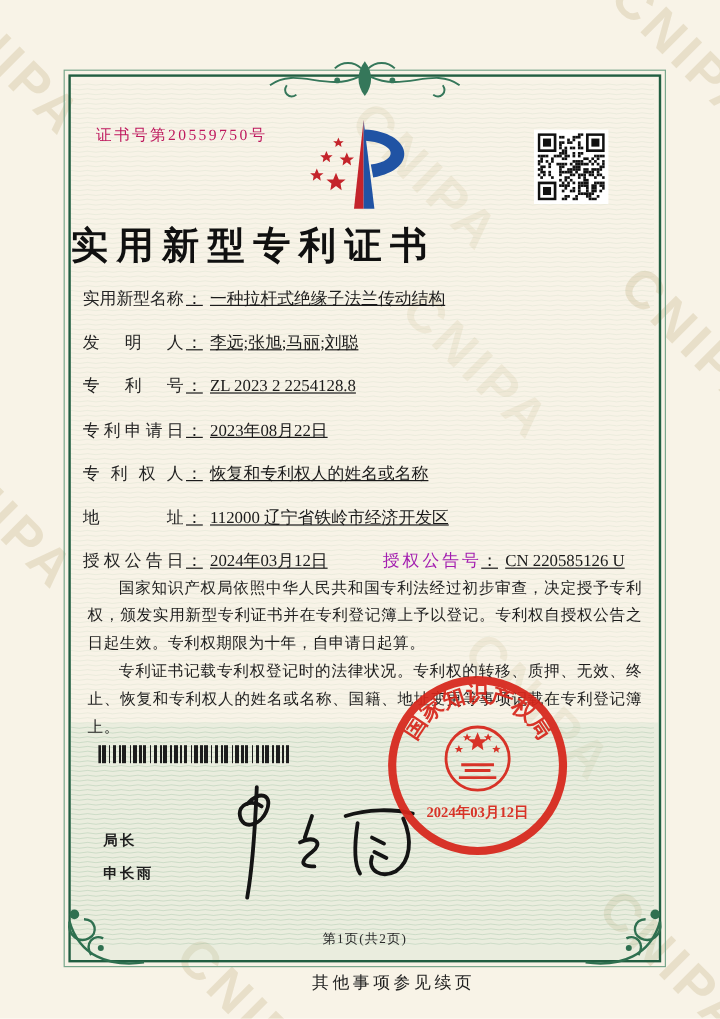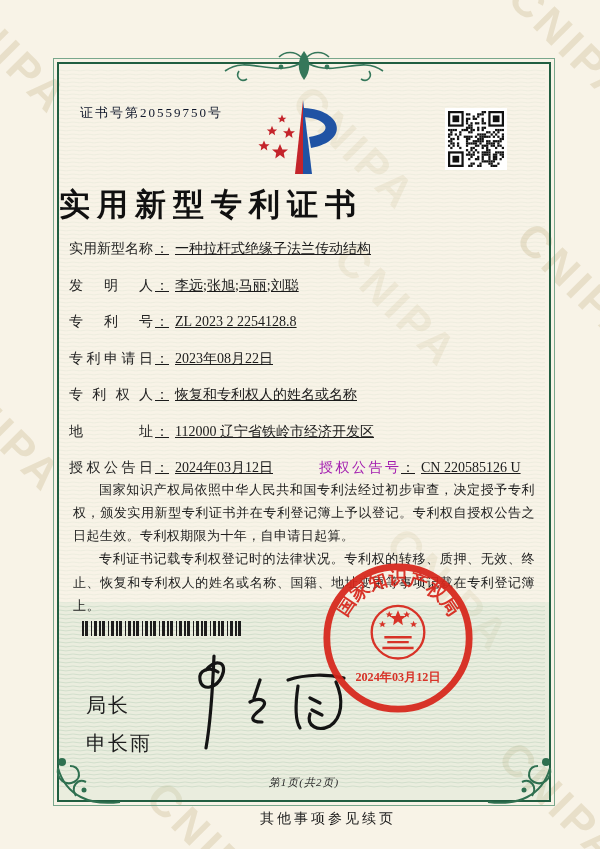--- a/index.html
+++ b/index.html
@@ -7,46 +7,46 @@
         font-family:"Liberation Serif",serif;color:#1c1c1c;}
   .wm{position:absolute;font-family:"Liberation Sans",sans-serif;font-weight:bold;
       font-size:44px;letter-spacing:4px;color:#e8dfc9;transform:rotate(45deg);
       transform-origin:left top;z-index:0;user-select:none;}
   .wm.faint{color:#efe8d6;}
   .frame{position:absolute;left:57px;top:62px;width:490px;height:736px;
          border:2.5px solid #215e41;outline:1px solid #79a78c;outline-offset:3px;z-index:1;}
   #waves{position:absolute;left:0;top:0;z-index:0;}
   .green-band{position:absolute;left:0;right:0;top:538px;bottom:0;
               background:rgba(198,222,200,0.28);z-index:0;}
-  .cert-no{position:absolute;left:21px;top:40px;font-size:13px;letter-spacing:2px;color:#0f172a;z-index:2;}
+  .cert-no{position:absolute;left:21px;top:40px;font-size:13px;letter-spacing:2px;color:#be185d;z-index:2;}
   .logo{position:absolute;left:186px;top:32px;width:120px;height:84px;z-index:2;}
   .qr{position:absolute;left:386px;top:44px;width:56px;height:56px;z-index:2;background:#fff;padding:3px;}
   .title{position:absolute;left:0;top:120px;width:100%;text-align:left;font-size:31px;
          font-weight:bold;letter-spacing:7px;color:#101010;z-index:2;}
   .fields{position:absolute;left:10px;top:176px;width:470px;z-index:2;}
   .f-row{height:36.5px;font-size:14px;white-space:nowrap;text-decoration:underline;}
   .f-label{display:inline-block;width:84px;text-align:justify;text-align-last:justify;color:#242424;}
   .f-colon{margin:0 6px 0 2px;}
   .f-value{color:#1a1a1a;}
   .f-value2-label{display:inline-block;width:80px;margin-left:46px;text-align:justify;
                   text-align-last:justify;color:#a21caf;}
   .paras{position:absolute;left:14px;top:414px;width:462px;z-index:2;font-size:13px;
          line-height:1.78;color:#1d1d1d;text-align:justify;letter-spacing:0.4px;font-family:Liberation Serif, serif;}
   .paras p{margin:0;text-indent:2em;}
   .barcode{position:absolute;left:23px;top:557px;width:162px;height:15px;z-index:2;
     background:repeating-linear-gradient(90deg,#1d1d1d 0 2px,transparent 2px 3px,
       #1d1d1d 3px 6px,transparent 6px 9px,#1d1d1d 9px 10px,transparent 10px 12px,
       #1d1d1d 12px 15px,transparent 15px 17px);}
   .sig-block{position:absolute;left:27px;top:628px;z-index:2;
-             font-family:"Liberation Sans",sans-serif;font-size:20px;font-weight:normal;color:#202020;}
+             font-family:"Liberation Sans",sans-serif;font-size:12px;font-weight:bold;color:#202020;}
   .sig-block div{margin-bottom:11px;letter-spacing:2px;}
   .signature{position:absolute;left:105px;top:586px;width:200px;height:110px;z-index:2;}
   .seal{position:absolute;left:320px;top:560px;width:156px;height:156px;z-index:3;opacity:0.93;}
   .page-num{position:absolute;left:0;top:711px;width:100%;text-align:center;
-            font-size:11px;color:#2a2a2a;z-index:2;letter-spacing:1px;font-style:italic;}
+            font-size:11px;color:#2a2a2a;z-index:2;letter-spacing:1px;}
   .foot-note{position:absolute;left:0;top:810px;width:100%;text-align:center;font-size:14px;
              letter-spacing:3px;color:#1d1d1d;z-index:2;padding-left:28px;}
   .ornament-top{position:absolute;left:50%;top:-17px;transform:translateX(-50%);z-index:2;}
   .corner{position:absolute;z-index:2;}
   .corner.bl{left:-9px;bottom:-10px;}
   .corner.br{right:-9px;bottom:-10px;transform:scaleX(-1);}
 </style>
 </head>
 <body>
 

